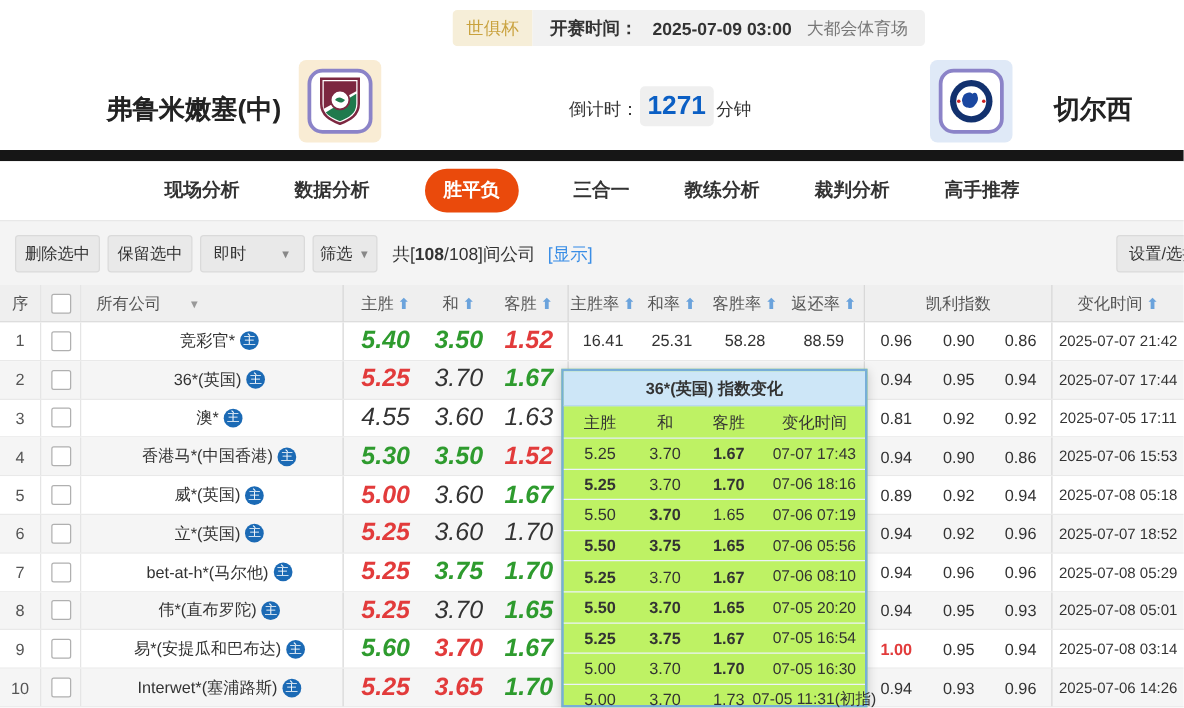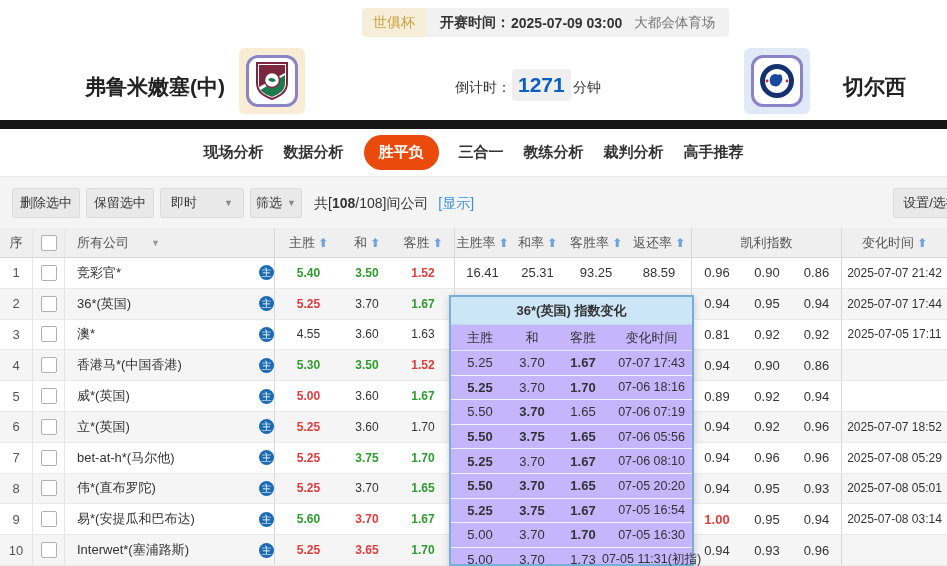--- a/index.html
+++ b/index.html
@@ -5,37 +5,37 @@
   html,body{margin:0;padding:0;}
   body{
     width:947px;height:566px;position:relative;overflow:hidden;
     background:#fff;font-family:"Liberation Sans","DejaVu Sans",sans-serif;color:#333;
   }
   
   .matchbar{position:absolute;top:8px;left:362px;height:29px;display:flex;border-radius:4px;overflow:hidden;font-size:13px;}
   .mb-league{background:#f6eed8;color:#c9a23e;display:flex;align-items:center;padding:0 11px;font-size:14px;}
   .mb-main{background:#f1f1f1;display:flex;align-items:center;padding:0 14px;white-space:nowrap;}
   .mb-kick-label,.mb-kick-time{font-weight:bold;color:#333;font-size:14px;}
-  .mb-kick-time{margin-left:1px;}
+  .mb-kick-time{margin-left:12px;}
   .mb-venue{color:#777;margin-left:12px;font-size:13.5px;}
   
   .team-name{position:absolute;top:73px;font-size:21px;font-weight:bold;color:#222;white-space:nowrap;}
   .home-name{left:85px;}
   .away-name{left:843px;}
   .badge-box{position:absolute;top:48px;width:66px;height:66px;border-radius:6px;display:flex;align-items:center;justify-content:center;}
   .home-badge-box{left:239px;background:#f9ecd4;}
   .away-badge-box{left:744px;background:#dfe9f7;}
   .crest-frame{width:52px;height:52px;background:#fff;border:3px solid #8b83c8;border-radius:12px;box-sizing:border-box;display:flex;align-items:center;justify-content:center;}
   .countdown-label{position:absolute;left:455px;top:79px;font-size:14px;color:#333;}
   .countdown-box{position:absolute;left:512px;top:69px;height:32px;min-width:52px;background:#efefef;border-radius:4px;display:flex;align-items:center;justify-content:center;}
   .countdown-value{font-size:21px;font-weight:bold;color:#0b5fc4;padding:0 6px;}
   .countdown-unit{position:absolute;left:573px;top:79px;font-size:14px;color:#333;}
   
   .nav-divider{position:absolute;top:120px;left:0;width:947px;height:9px;background:#161616;}
-  .nav{position:absolute;top:129px;left:0;width:947px;height:47px;background:#fff;display:flex;align-items:center;justify-content:center;gap:20px;}
+  .nav{position:absolute;top:129px;left:0;width:947px;height:47px;background:#fff;display:flex;align-items:center;justify-content:center;gap:44px;}
   .nav-tab{font-size:15px;font-weight:bold;color:#333;cursor:pointer;white-space:nowrap;}
   .nav-tab.active{background:#ea4a0c;color:#fff;padding:8px 15px;border-radius:18px;}
   
   .toolbar{position:absolute;top:176px;left:0;width:947px;height:52px;background:#f4f4f4;border-top:1px solid #e8e8e8;box-sizing:border-box;}
   .tbtn{position:absolute;top:11px;height:30px;background:#e9e9e9;border:1px solid #dadada;border-radius:3px;box-sizing:border-box;display:flex;align-items:center;justify-content:center;font-size:13px;color:#333;cursor:pointer;}
   .tb-delete{left:12px;width:68px;}
   .tb-keep{left:86px;width:68px;}
   .tb-time{left:160px;width:84px;justify-content:space-between;padding:0 10px;}
   .tb-filter{left:250px;width:52px;gap:5px;}
   .caret{font-size:9px;color:#888;}
@@ -49,32 +49,32 @@
   .hc{display:flex;align-items:center;justify-content:center;gap:3px;white-space:nowrap;}
   .hc.company{justify-content:flex-start;padding-left:12px;gap:22px;}
   .hc.kelly{grid-column:span 3;}
   .sort-arrow{color:#6ba3dc;font-size:12px;font-weight:bold;}
   .hd-caret{font-size:9px;color:#999;}
   .tbody{position:absolute;top:258px;left:0;width:947px;}
   .trow{height:30.8px;border-bottom:1px solid #e9e9e9;box-sizing:border-box;background:#fff;}
   .trow.alt{background:#f5f5f5;}
   .c{display:flex;align-items:center;justify-content:center;font-size:13px;color:#333;white-space:nowrap;overflow:hidden;}
   .c.seq{color:#555;}
-  .c.company{justify-content:space-between;padding-left:12px;cursor:pointer;}
+  .c.company{justify-content:center;padding-left:12px;cursor:pointer;}
   .b1{border-right:1px solid #e5e5e5;}
   .b2{border-right:1px solid #d8d8d8;}
-  .odds{font-size:12px;}
+  .odds{font-size:20px;font-style:italic;}
   .g{color:#2e9b2e;font-weight:bold;}
   .r{color:#e23b3b;font-weight:bold;}
   .time{font-size:12px;}
   .checkbox{width:14px;height:14px;background:#fff;border:1px solid #b0b0b0;border-radius:2px;cursor:pointer;}
   .ztag{width:15px;height:15px;background:#1b6ab5;border-radius:50%;color:#fff;font-size:10px;line-height:15px;text-align:center;margin-left:4px;flex:none;}
   .cname{overflow:hidden;text-overflow:ellipsis;}
   
-  .popup{position:absolute;left:449px;top:295px;width:245px;height:271px;background:#c4b5fd;border:2px solid #77aed8;box-sizing:border-box;z-index:10;box-shadow:0 2px 8px rgba(0,0,0,.18);}
+  .popup{position:absolute;left:449px;top:295px;width:245px;height:271px;background:#bef264;border:2px solid #77aed8;box-sizing:border-box;z-index:10;box-shadow:0 2px 8px rgba(0,0,0,.18);}
   .popup-title{height:27px;background:#cde6f7;border-bottom:1px solid #b9d8ee;display:flex;align-items:center;justify-content:center;font-size:13px;font-weight:bold;color:#333;}
   .pgrid{display:grid;grid-template-columns:58px 46px 56px 81px;}
   .phead{height:25px;color:#666;font-size:12.5px;border-bottom:1px solid #e2edf6;}
   .prow{height:23.6px;border-bottom:1px solid #ecf3f9;}
   .pc{display:flex;align-items:center;justify-content:center;font-size:13px;color:#333;white-space:nowrap;}
   .pc.ptime{font-size:12.5px;}
 </style>
 </head>
 <body>
 
@@ -198,21 +198,21 @@
       </div>
       <div class="c company b2">
         <div class="cname">竞彩官*</div>
         <div class="ztag">主</div>
       </div>
       <div class="c odds g">5.40</div>
       <div class="c odds g">3.50</div>
       <div class="c odds b2 r">1.52</div>
       <div class="c">16.41</div>
       <div class="c">25.31</div>
-      <div class="c">93.25</div>
+      <div class="c">58.28</div>
       <div class="c b2">88.59</div>
       <div class="c">0.96</div>
       <div class="c">0.90</div>
       <div class="c b2">0.86</div>
       <div class="c time">2025-07-07 21:42</div>
     </div>
     <div class="trow grid alt">
       <div class="c seq b1">2</div>
       <div class="c b1">
         <div class="checkbox"></div>
@@ -266,40 +266,42 @@
       <div class="c odds g">5.30</div>
       <div class="c odds g">3.50</div>
       <div class="c odds b2 r">1.52</div>
       <div class="c"></div>
       <div class="c"></div>
       <div class="c"></div>
       <div class="c b2"></div>
       <div class="c">0.94</div>
       <div class="c">0.90</div>
       <div class="c b2">0.86</div>
+      <div class="c time">2025-07-06 15:53</div>
     </div>
     <div class="trow grid">
       <div class="c seq b1">5</div>
       <div class="c b1">
         <div class="checkbox"></div>
       </div>
       <div class="c company b2">
         <div class="cname">威*(英国)</div>
         <div class="ztag">主</div>
       </div>
       <div class="c odds r">5.00</div>
       <div class="c odds">3.60</div>
       <div class="c odds b2 g">1.67</div>
       <div class="c"></div>
       <div class="c"></div>
       <div class="c"></div>
       <div class="c b2"></div>
       <div class="c">0.89</div>
       <div class="c">0.92</div>
       <div class="c b2">0.94</div>
+      <div class="c time">2025-07-08 05:18</div>
     </div>
     <div class="trow grid alt">
       <div class="c seq b1">6</div>
       <div class="c b1">
         <div class="checkbox"></div>
       </div>
       <div class="c company b2">
         <div class="cname">立*(英国)</div>
         <div class="ztag">主</div>
       </div>
@@ -390,20 +392,21 @@
       <div class="c odds r">5.25</div>
       <div class="c odds r">3.65</div>
       <div class="c odds b2 g">1.70</div>
       <div class="c"></div>
       <div class="c"></div>
       <div class="c"></div>
       <div class="c b2"></div>
       <div class="c">0.94</div>
       <div class="c">0.93</div>
       <div class="c b2">0.96</div>
+      <div class="c time">2025-07-06 14:26</div>
     </div>
   </div>
 
 <div class="popup">
   <div class="popup-title">36*(英国) 指数变化</div>
   <div class="pgrid phead">
     <div class="pc">主胜</div>
     <div class="pc">和</div>
     <div class="pc">客胜</div>
     <div class="pc">变化时间</div>

